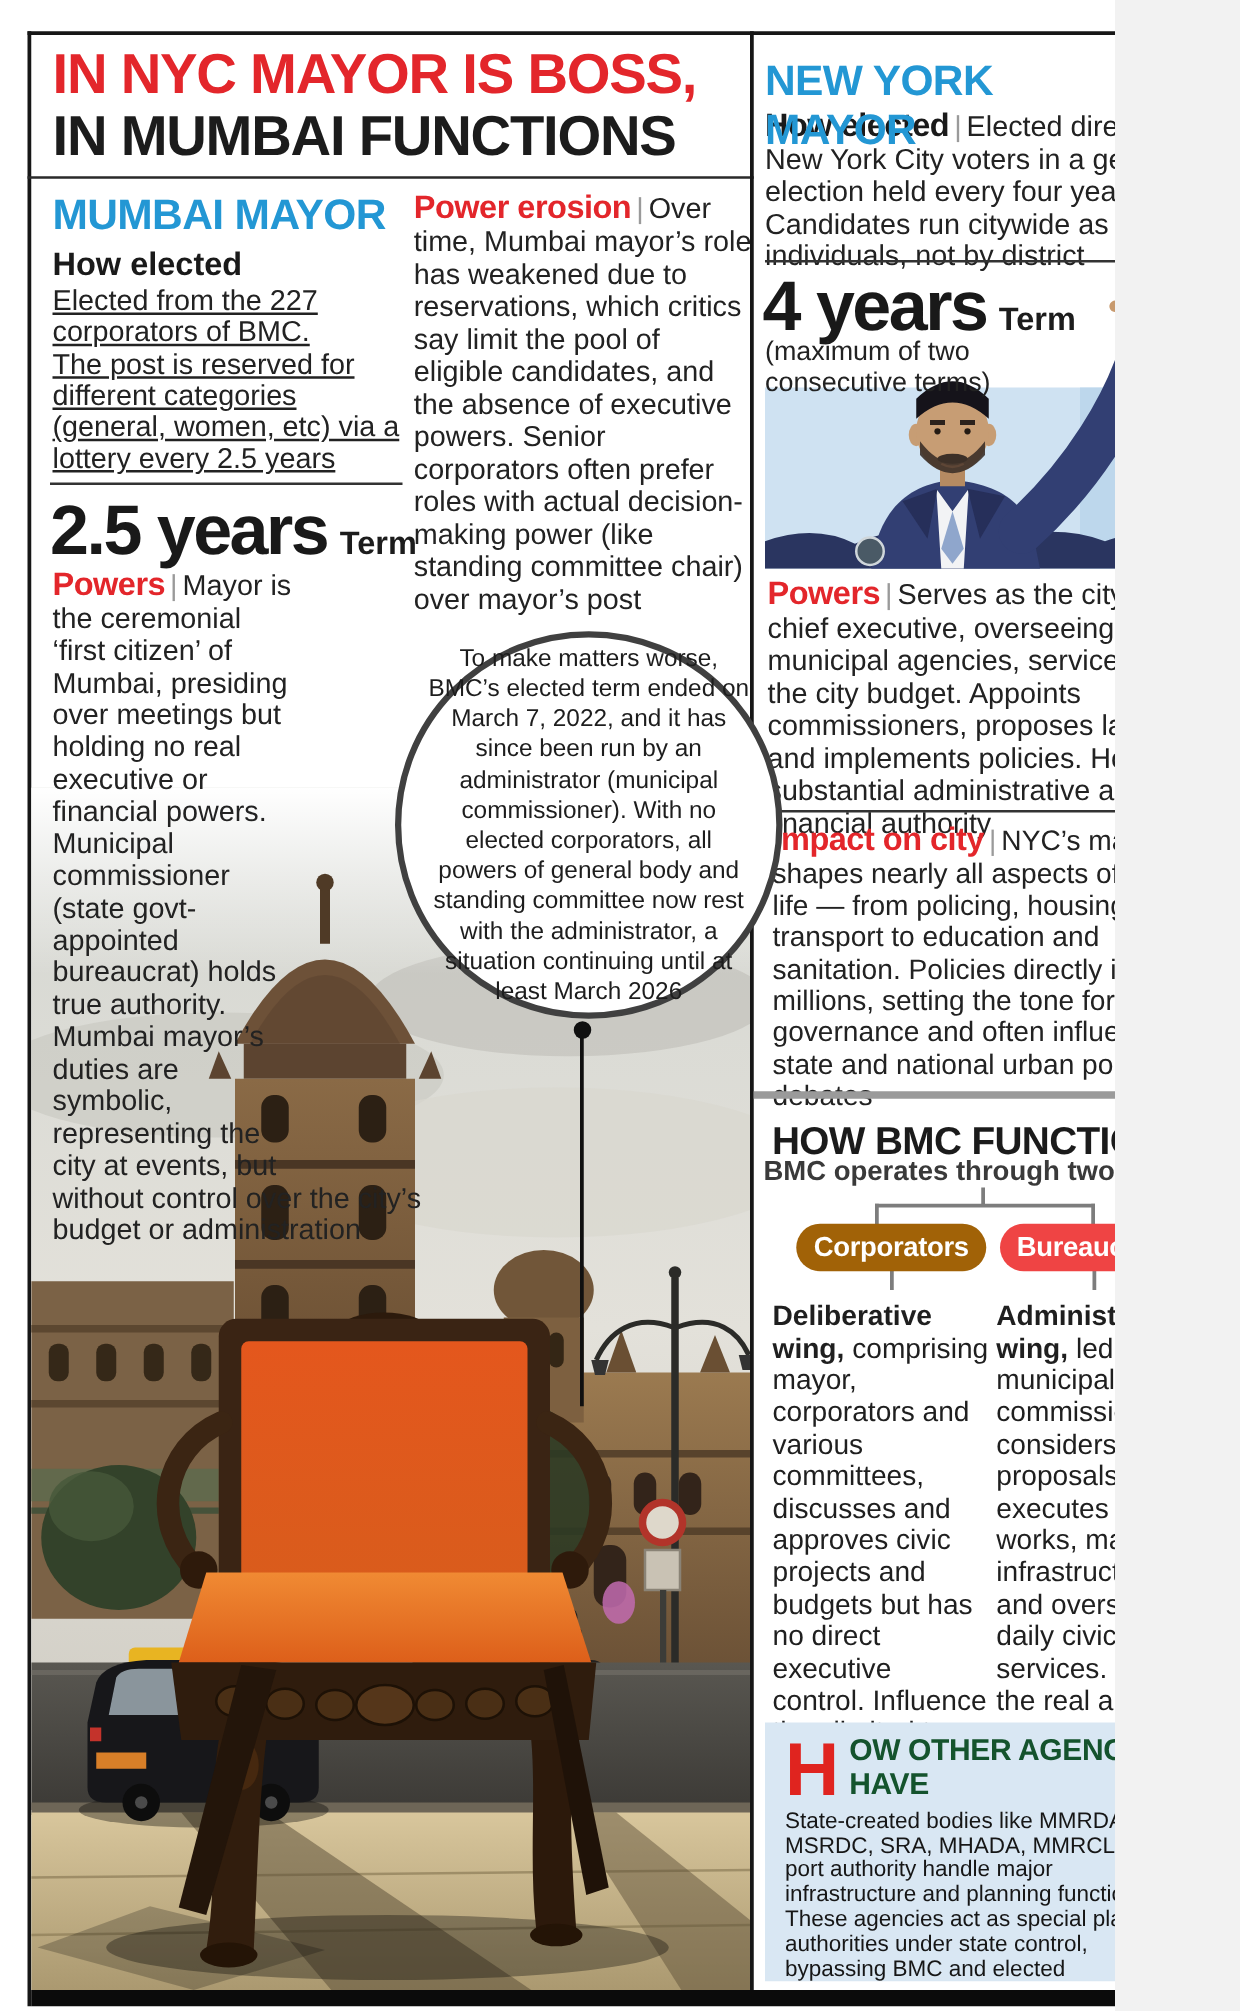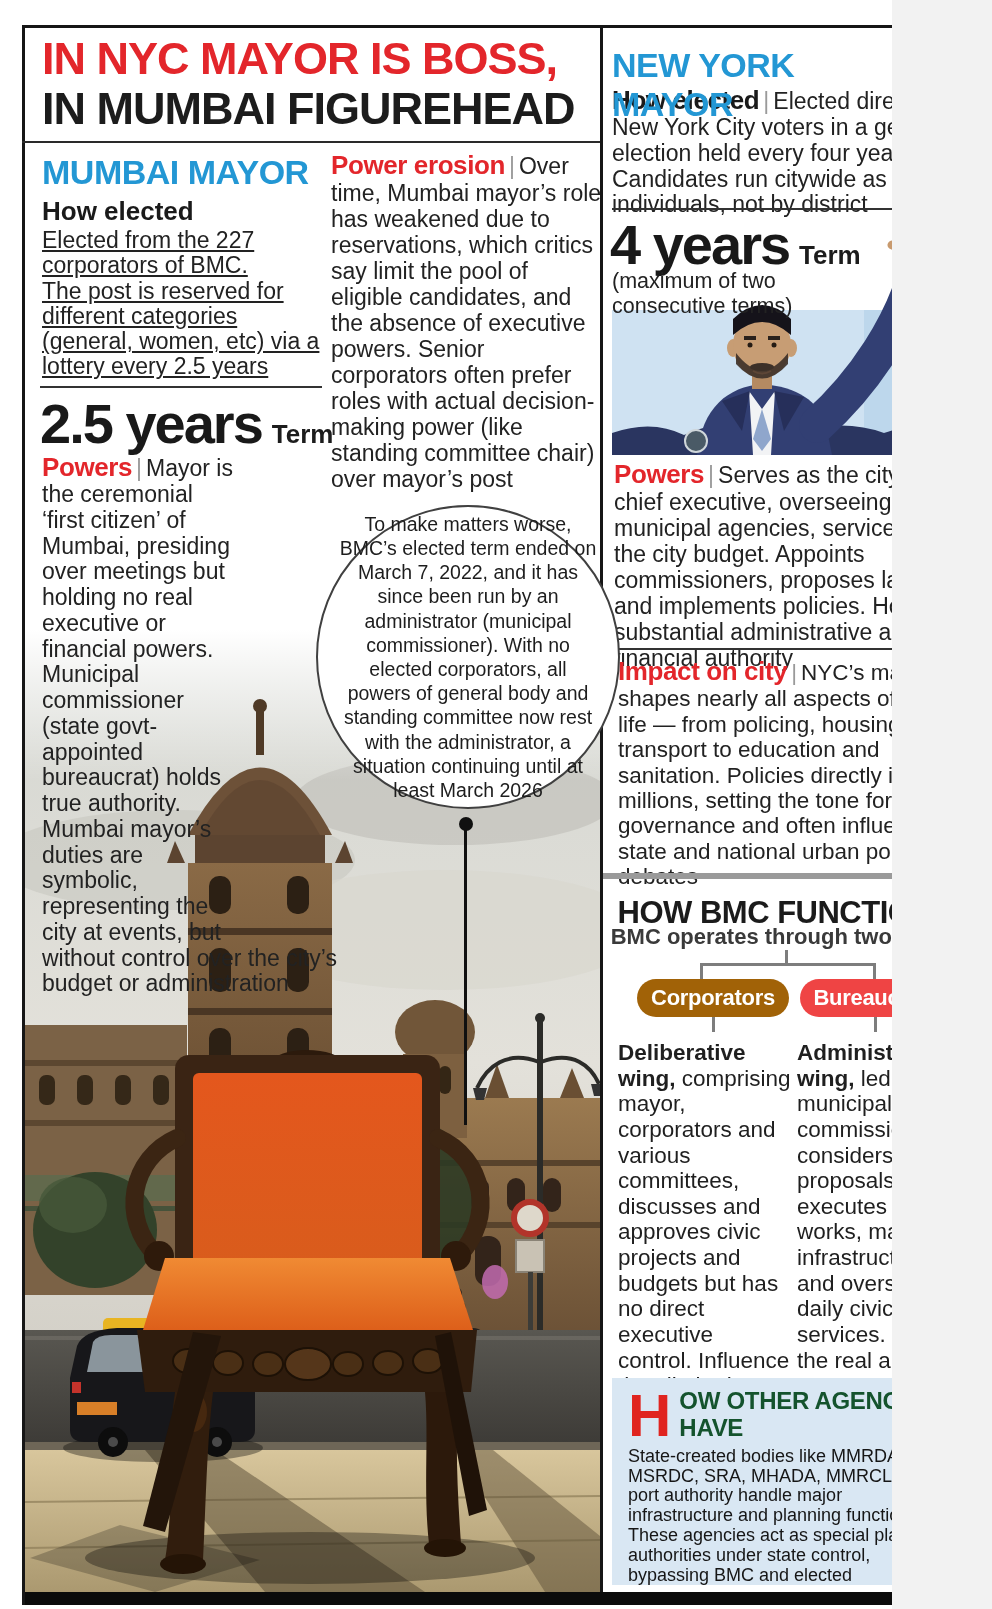--- a/index.html
+++ b/index.html
@@ -36,21 +36,21 @@
   .m-rule{left:40px;top:386px;width:282px;}
   .m-term{left:40px;top:391px;z-index:3;}
   .m-powers{left:42px;top:453px;width:296px;line-height:1.12;}
   .dome-spacer{float:right;width:104px;height:245px;margin-top:237px;}
 
   
   .erosion{left:331px;top:151px;width:272px;line-height:1.13;}
 
   
   .bubble{left:316px;top:505px;width:300px;height:300px;border-radius:50%;background:#fff;
-          border:2px solid #404040;z-index:4;display:flex;align-items:center;justify-content:center;}
+          border:5px solid #404040;z-index:4;display:flex;align-items:center;justify-content:center;}
   .bubble-text{padding:16px 20px;font-size:19.5px;line-height:1.24;color:#1d1d1d;text-align:center;font-weight:500;}
   .bubble-dot{left:459px;top:817px;width:14px;height:14px;border-radius:50%;background:#101010;z-index:5;}
   .pointer-line{left:464px;top:829px;width:3px;height:296px;background:#101010;z-index:3;}
 
   
   .photo{left:25px;top:630px;width:575px;height:962px;z-index:0;}
 
   
   .ny-title{left:612px;top:46px;}
   .ny-how{left:612px;top:86px;width:352px;line-height:1.12;}
@@ -95,21 +95,21 @@
 <div id="page">
 
   <div class="abs frame-top"></div>
   <div class="abs frame-left"></div>
   <div class="abs frame-bottom"></div>
   <div class="abs vdivider"></div>
   <div class="abs headline-rule"></div>
 
   <div class="abs headline">
     <span class="hl1">IN NYC MAYOR IS BOSS,</span>
-    <span class="hl2">IN MUMBAI FIGUREHEAD</span>
+    <span class="hl2">IN MUMBAI FUNCTIONS</span>
   </div>
 
   <div class="abs blue-title m-title">MUMBAI MAYOR</div>
   <div class="abs m-howlabel">How elected</div>
   <div class="abs para m-howtext">Elected from the 227 corporators of BMC.
 The post is reserved for different categories (general, women, etc) via a lottery every 2.5 years</div>
   <div class="abs rule m-rule"></div>
   <div class="abs m-term">
     <span class="term-big">2.5 years</span><span class="term-lbl">Term</span>
   </div>

